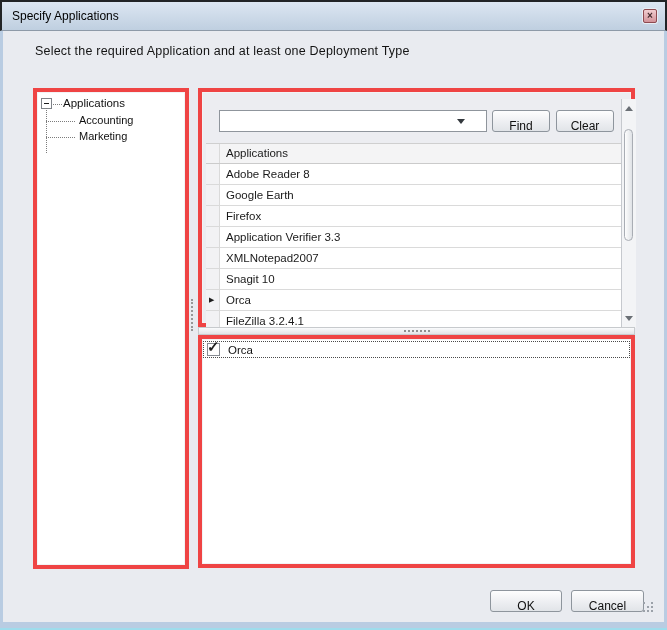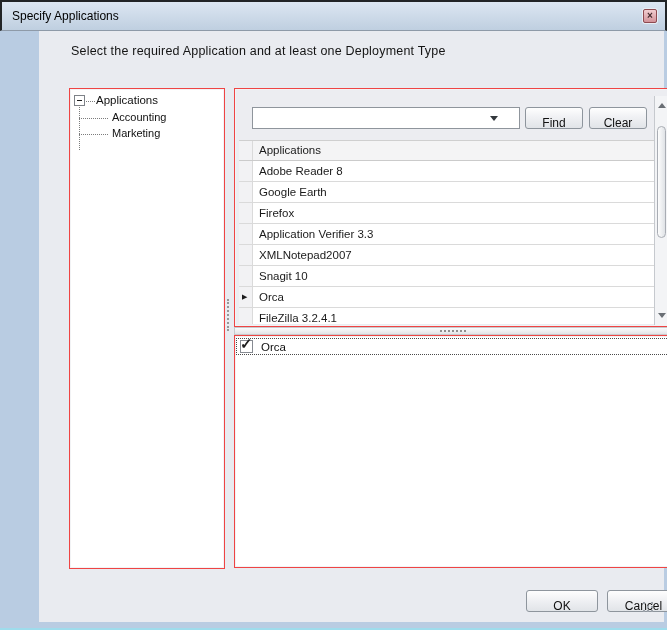--- a/index.html
+++ b/index.html
@@ -22,26 +22,25 @@
     border:1px solid var(--close-border,#8e4a50); border-radius:2px;
     background:linear-gradient(#f2ced1,#d2939a);
     box-shadow:0 0 0 1px #e7edf5;
     text-align:center; cursor:default;
   }
   .close-x { display:block; font-size:10px; line-height:11px; font-weight:bold; color:#432a2d; }
   
   .inner {
     position:absolute; top:31px; left:3px; right:3px; bottom:8px;
     background:var(--dialog-bg,#e9ebf0);
-    margin-left:36px;
   }
   .bottom-accent { position:absolute; left:0; right:0; bottom:0; height:2px; background:var(--accent-cyan,#9edcec); }
   .instruction { position:absolute; left:32px; top:13px; font-size:12.5px; color:#141414; letter-spacing:0.2px; }
   
-  .panel3d { position:absolute; border:1px solid #ef4444; background:#fff; box-shadow:inset 0 0 0 1px #f2f3f5; }
+  .panel3d { position:absolute; border:4px solid #ef4444; background:#fff; box-shadow:inset 0 0 0 1px #f2f3f5; }
   .tree-panel { left:30px; top:57px; width:156px; height:481px; }
   .top-panel  { left:195px; top:57px; width:437px; height:239px; background:#ecedf1; }
   .bottom-panel { left:195px; top:304px; width:437px; height:233px; }
   
   .tree-root-row { position:absolute; left:0; top:4px; height:16px; width:100%; }
   .expand-box {
     position:absolute; left:4px; top:2px; width:11px; height:11px;
     border:1px solid #7e8288; background:#fff;
     display:flex; align-items:center; justify-content:center;
   }

